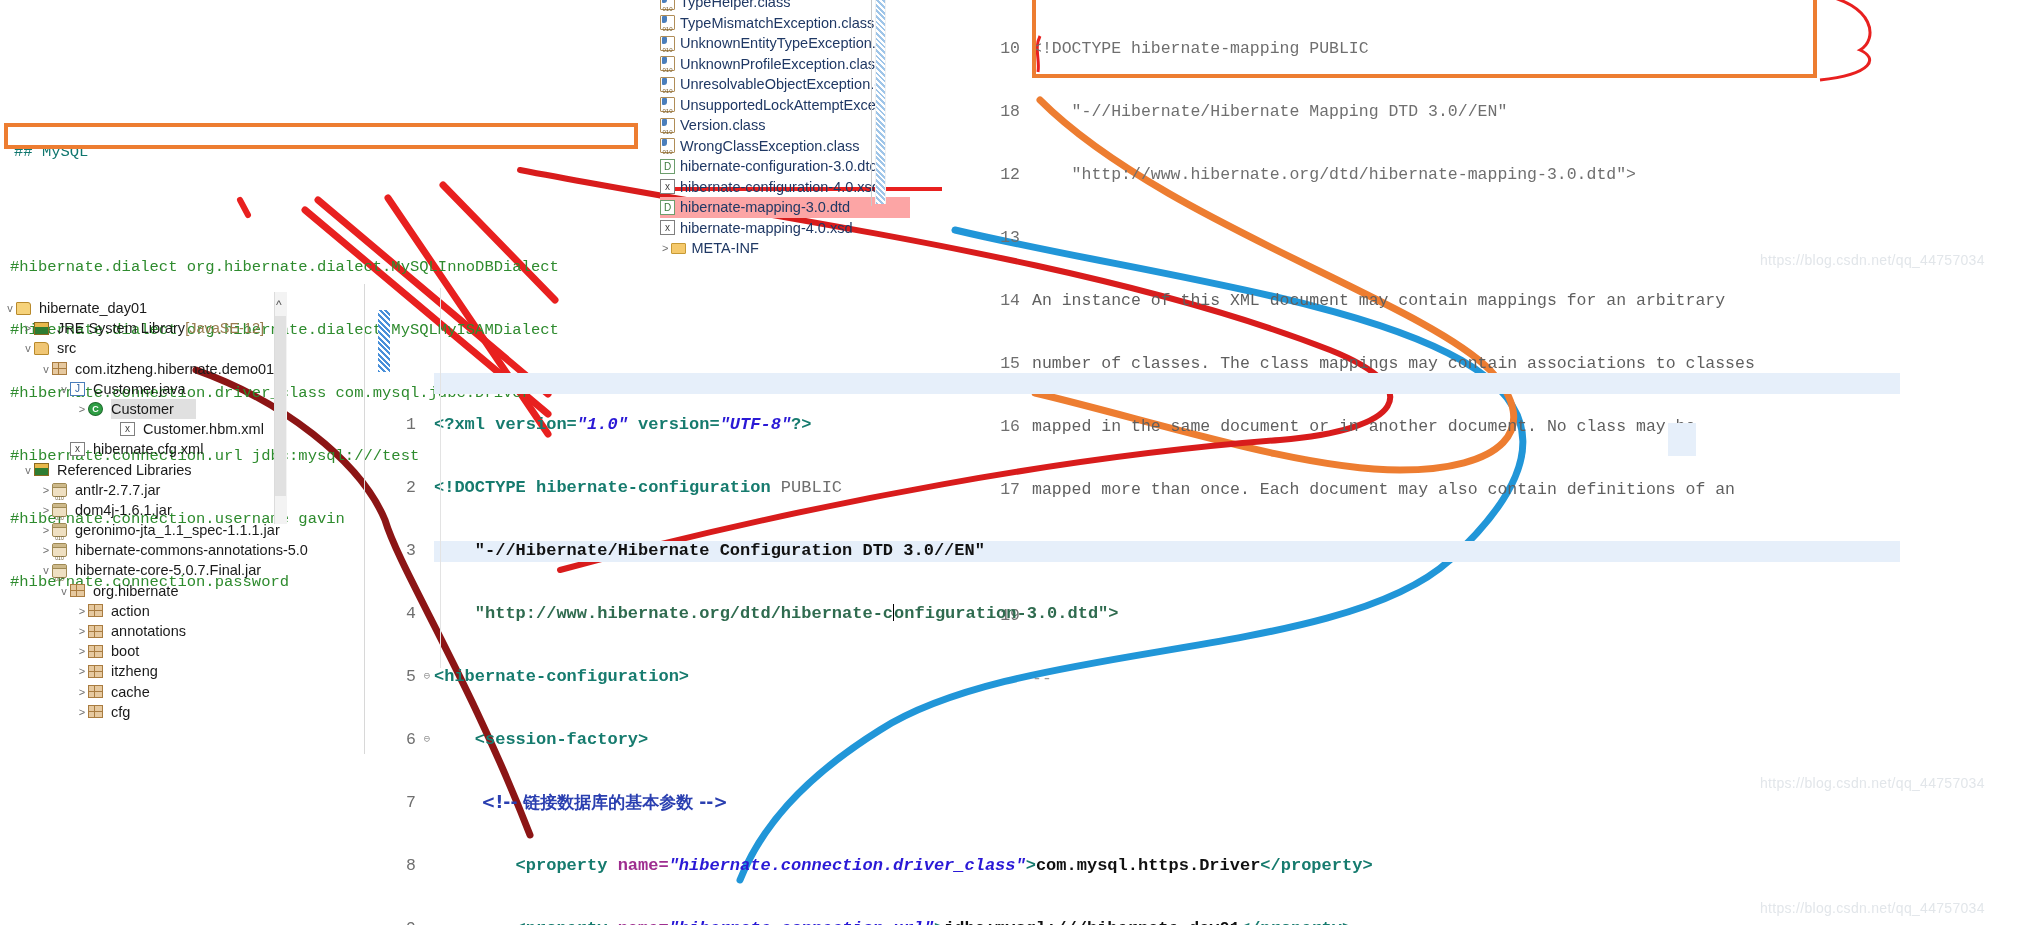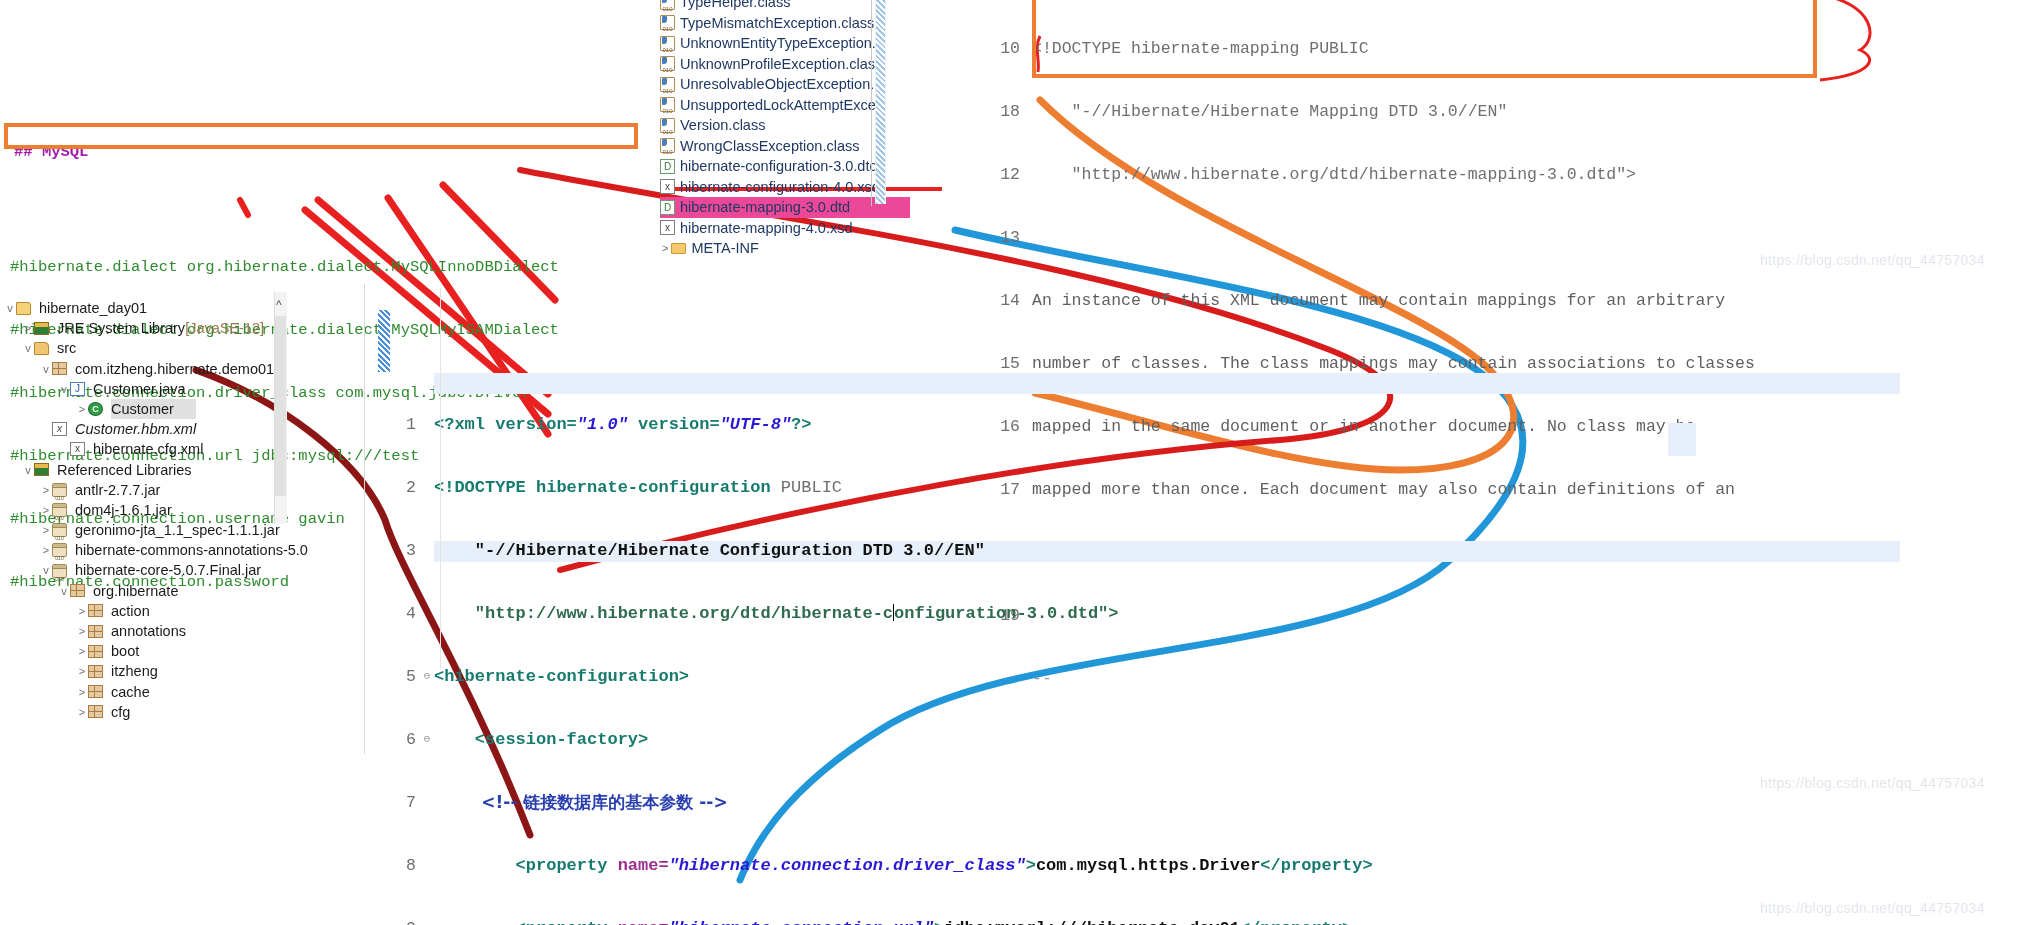--- a/index.html
+++ b/index.html
@@ -12,32 +12,32 @@
   }
   .layer { position:absolute; }
 
   
   #mysql-props {
     left:0px; top:100px; width:660px;
     font-family:"Liberation Mono", monospace;
     font-size:15.5px; line-height:21px;
     color:#2e8b2e; white-space:pre;
   }
-  #mysql-props .hdr { color:#a21caf; padding-left:14px;font-weight:bold; }
+  #mysql-props .hdr { color:#0f766e; padding-left:14px; }
   #mysql-props .row { padding-left:10px; }
 
   
   #file-list {
     left:660px; top:-8px; width:250px;
     font-family:"Liberation Sans", sans-serif;
     font-size:14.5px; line-height:20.5px;
     color:#1f3864;
   }
   #file-list .fl-row { display:flex; align-items:center; height:20.5px; white-space:nowrap; overflow:hidden; }
-  #file-list .fl-row.sel { background:#ec4899; }
+  #file-list .fl-row.sel { background:#fca5a5; }
   .ic { width:15px; height:15px; margin-right:5px; flex:0 0 15px; position:relative; display:inline-block; }
   .ic-class { background:#fff; border:1px solid #b08d57; border-radius:1px; }
   .ic-class::before{ content:"010"; position:absolute; left:0; right:0; top:3px; font-size:6px; text-align:center; color:#7a5c27; font-family:"Liberation Sans",sans-serif; }
   .ic-class::after{ content:""; position:absolute; left:1px; top:0px; width:5px; height:7px; background:#4a7ebb; border-radius:1px 1px 3px 1px; }
   .ic-dtd { background:#fff; border:1px solid #6d9e6d; }
   .ic-dtd::before{ content:"D"; position:absolute; left:0; right:0; top:0px; font-size:10px; text-align:center; color:#3c7a3c; line-height:13px;}
   .ic-xsd { background:#fff; border:1px solid #7f7f7f; }
   .ic-xsd::before{ content:"x"; position:absolute; left:0; right:0; top:0px; font-size:10px; text-align:center; color:#444; line-height:13px;}
   .ic-folder { width:13px;height:11px;background:#f5c96b;border:1px solid #c79a35;border-radius:1px; }
   #file-list .flscroll { position:absolute; left:215px; top:0px; width:11px; height:212px; background:#f0f0f0; }
@@ -275,21 +275,21 @@
   <div class="tr" style="padding-left:58px;">
     <span class="arrow">v</span>
     <span class="ic ic-java"></span>
     <span class="lbl">Customer.java</span>
   </div>
   <div class="tr" style="padding-left:76px;">
     <span class="arrow">&gt;</span>
     <span class="ic ic-cls"></span>
     <span class="lbl sel">Customer</span>
   </div>
-  <div class="tr" style="padding-left:40px;font-style:italic;">
+  <div class="tr" style="padding-left:108px;">
     <span class="arrow"></span>
     <span class="ic ic-xml"></span>
     <span class="lbl">Customer.hbm.xml</span>
   </div>
   <div class="tr" style="padding-left:58px;">
     <span class="arrow"></span>
     <span class="ic ic-xml"></span>
     <span class="lbl">hibernate.cfg.xml</span>
   </div>
   <div class="tr" style="padding-left:22px;">

